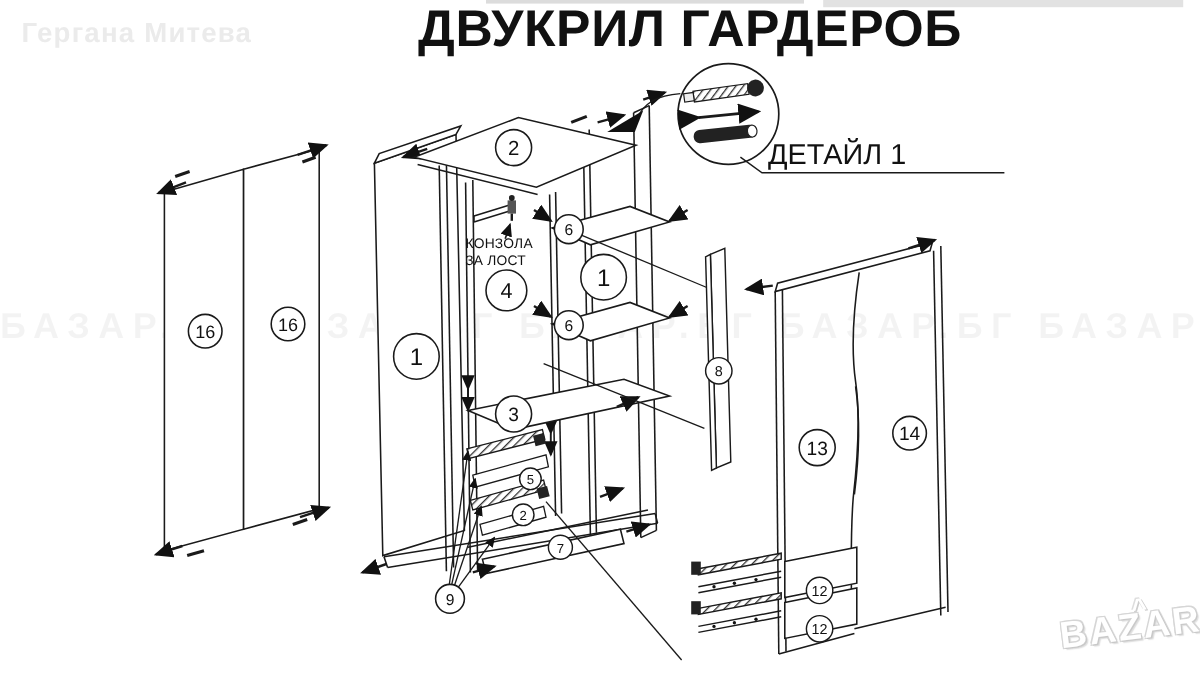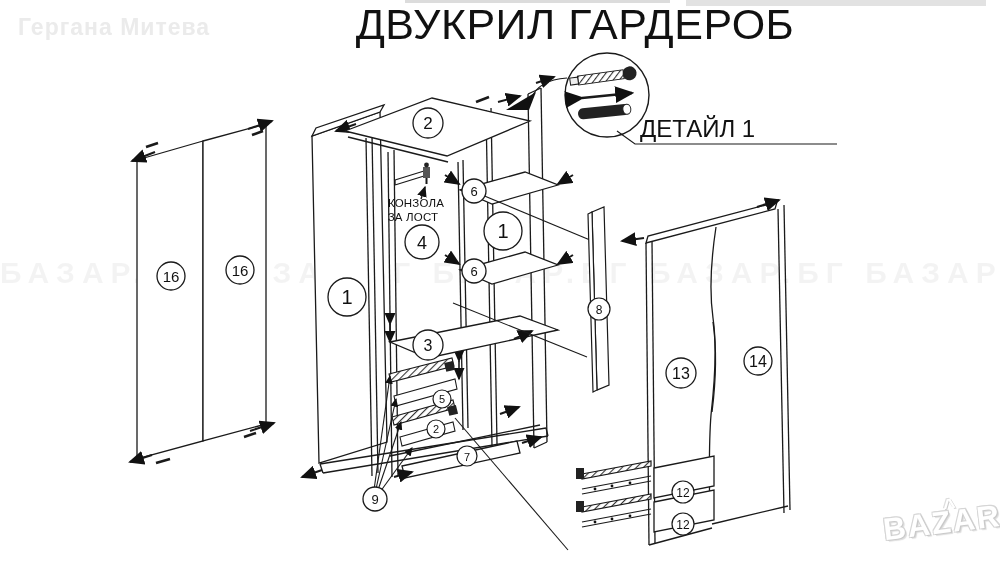--- a/index.html
+++ b/index.html
@@ -1,20 +1,20 @@
 <!DOCTYPE html>
 <html><head>
 <meta charset="utf-8">
 <style>
   html,body{margin:0;padding:0;background:#fff;}
   .canvas{position:relative;width:1000px;height:563px;background:#ffffff;overflow:hidden;
           font-family:"Liberation Sans", sans-serif;}
   .topstrip{position:absolute;background:#dcdcdc;}
   .title{position:absolute;top:0px;left:575px;transform:translateX(-50%);
-         font-size:43px;font-weight:normal;color:#111;letter-spacing:0.5px;white-space:nowrap;}
+         font-size:43px;font-weight:bold;color:#111;letter-spacing:0.5px;white-space:nowrap;}
   .wm-top{position:absolute;top:14px;left:18px;font-size:23px;font-weight:bold;color:#ebebeb;
           letter-spacing:1px;white-space:nowrap;}
   .wm-band{position:absolute;top:256px;left:0;width:1000px;height:36px;overflow:hidden;
            font-size:30px;font-weight:bold;color:#000;opacity:0.045;letter-spacing:7px;
            white-space:nowrap;}
   .bazar-logo{position:absolute;top:505px;left:883px;transform:rotate(-7deg);
               font-size:31px;font-weight:bold;letter-spacing:2px;color:#ffffff;
               text-shadow:1px 1px 0 #c9c9c9,-1px -1px 0 #d6d6d6,1px -1px 0 #d6d6d6,
                           -1px 1px 0 #d6d6d6,2px 2px 1px #dddddd;}
   .bazar-caret{position:absolute;top:-10px;left:62px;font-size:22px;color:#fff;

